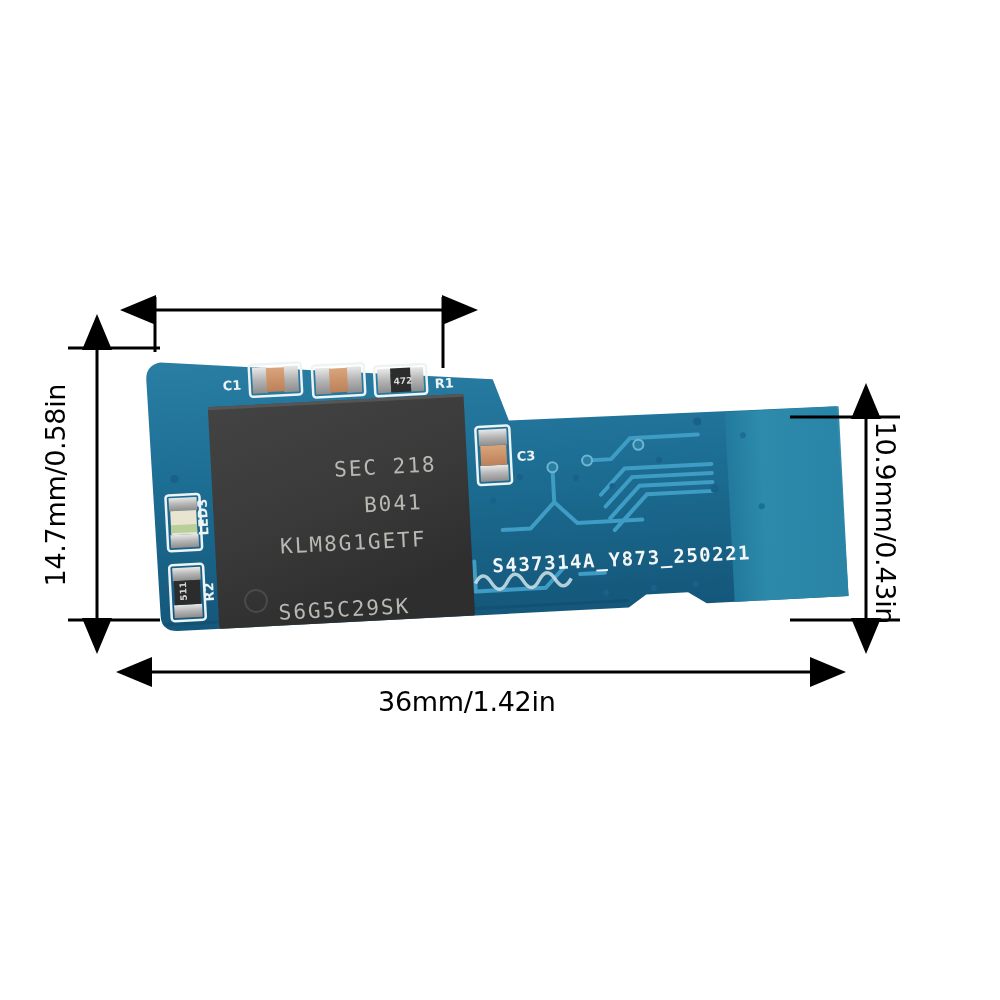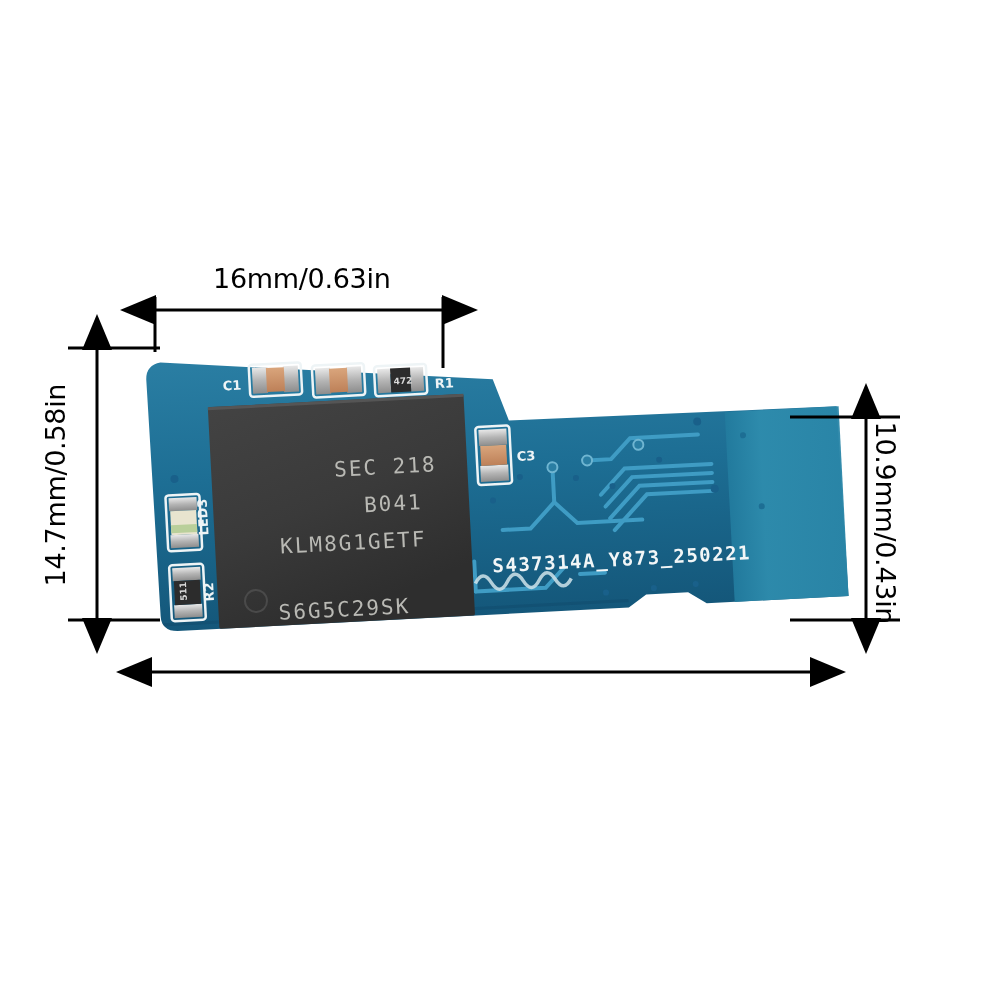--- a/index.html
+++ b/index.html
@@ -253,20 +253,20 @@
       <line x1="97" y1="350" x2="97" y2="618" marker-start="url(#arr-start)" marker-end="url(#arr-end)"></line>
 
       <line x1="790" y1="417" x2="900" y2="417"></line>
       <line x1="790" y1="620" x2="900" y2="620"></line>
       <line x1="866" y1="419" x2="866" y2="618" marker-start="url(#arr-start)" marker-end="url(#arr-end)"></line>
 
       <line x1="152" y1="672" x2="810" y2="672" marker-start="url(#arr-start)" marker-end="url(#arr-end)"></line>
     </g>
   </svg>
 
-  <div class="dim-label" id="label-top">16mm/0.63in</div>
 
   <div class="dim-label" id="label-left">14.7mm/0.58in</div>
 
   <div class="dim-label" id="label-right">10.9mm/0.43in</div>
 
+  <div class="dim-label" id="label-bottom">36mm/1.42in</div>
 
 </div>
 
 </body></html>

